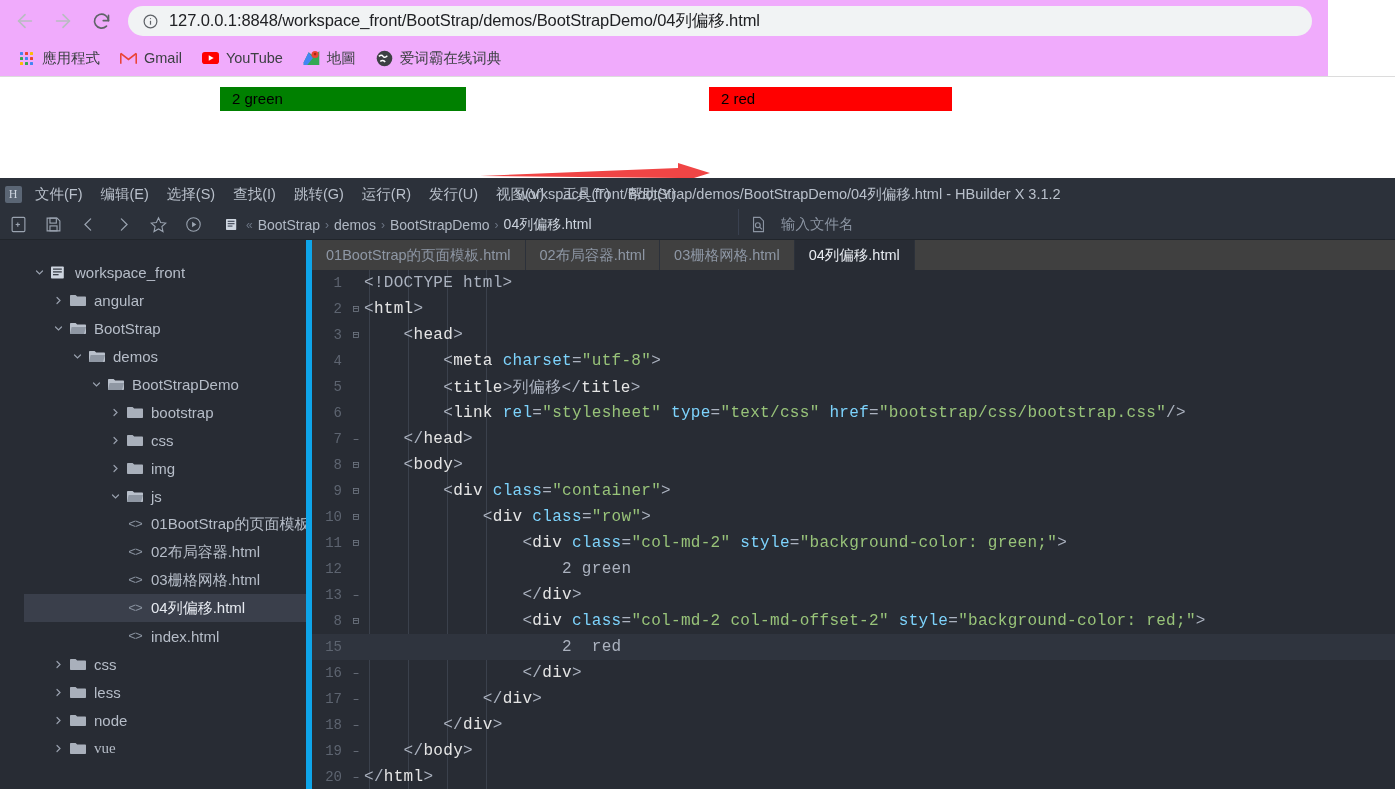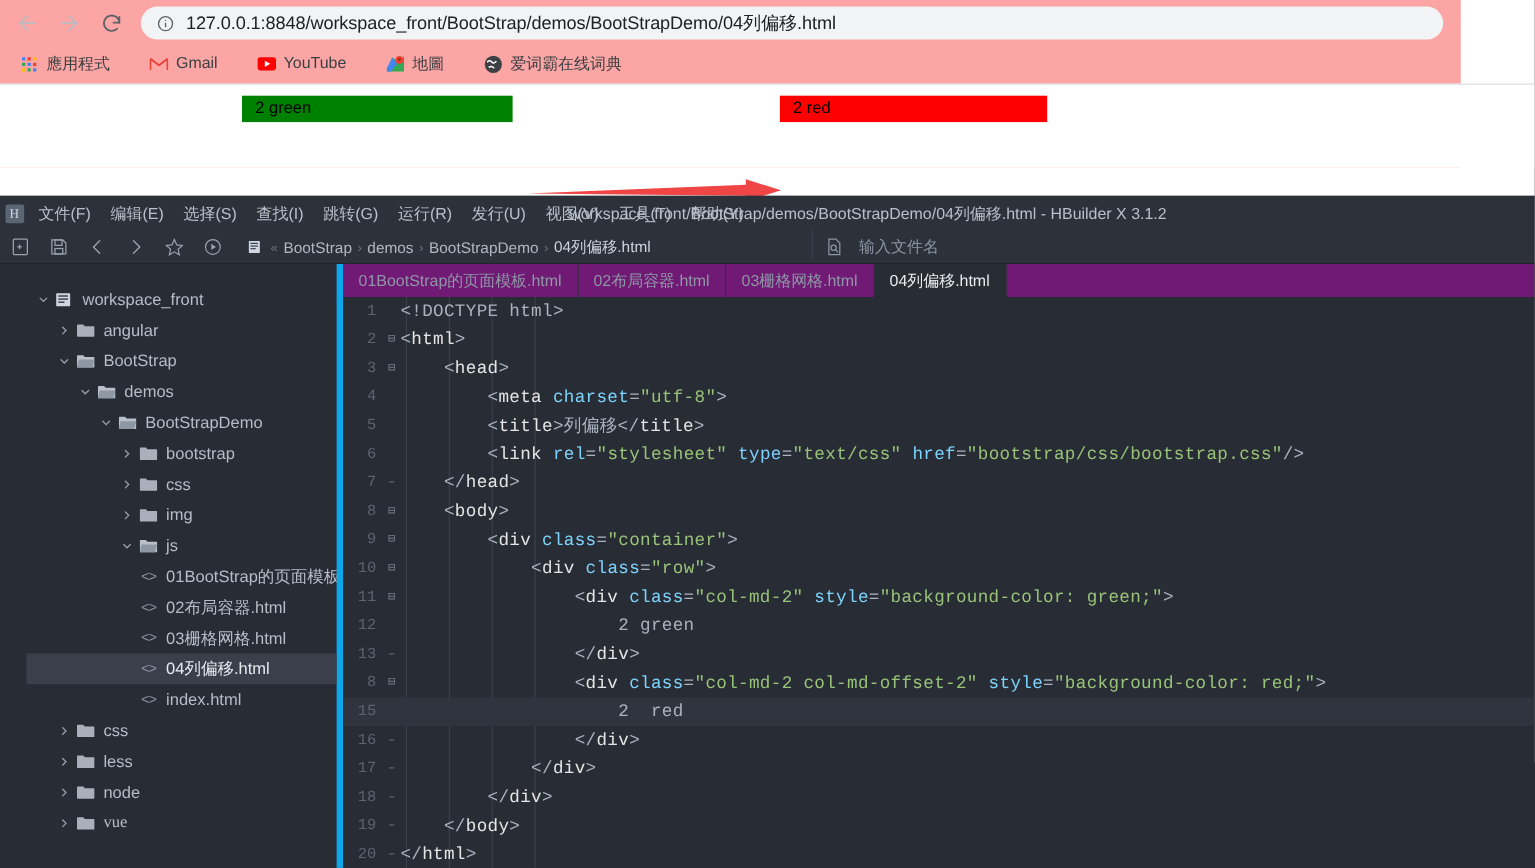--- a/index.html
+++ b/index.html
@@ -4,21 +4,21 @@
 <style>
   * { box-sizing: border-box; margin: 0; padding: 0; }
   html, body {
     width: 1395px; height: 789px;
     font-family: "Liberation Sans", sans-serif;
     overflow: hidden;
     background: #ffffff;
   }
 
   
-  #browser { width: 1328px; height: 152px; background: #fca5a5; position: relative; }
+  #browser { width: 1328px; height: 152px; background: #f0abfc; position: relative; }
 
   #browser-toolbar {
     height: 42px; display: flex; align-items: center;
     padding: 0 8px; gap: 4px;
   }
   .nav-btn {
     width: 34px; height: 34px; border-radius: 17px;
     display: flex; align-items: center; justify-content: center;
     color: #5f6368; flex: none;
   }
@@ -33,21 +33,21 @@
   }
   #omnibox-info { color: #5f6368; flex: none; display: flex; align-items: center; }
   #url-text {
     font-size: 16.5px; color: #202124; white-space: nowrap;
     font-family: "Liberation Sans", sans-serif;
     letter-spacing: -0.1px;
   }
 
   #bookmarks-bar {
     height: 32px; display: flex; align-items: center;
-    padding: 0 10px; gap: 20px;
+    padding: 0 10px; gap: 4px;
   }
   .bookmark {
     display: flex; align-items: center; gap: 7px;
     padding: 3px 8px; border-radius: 4px;
     font-size: 14.5px; color: #3c4043; white-space: nowrap;
   }
   .bm-ico { width: 17px; height: 17px; flex: none; display: flex; align-items: center; justify-content: center; }
 
   
   .apps-grid { display: grid; grid-template-columns: repeat(3,3px); grid-template-rows: repeat(3,3px); gap: 2px; }
@@ -140,21 +140,21 @@
     font-size: 15px; color: #b6bdc8; white-space: nowrap;
   }
   .tree-row.selected { background: #3a3f4b; color: #e6eaf0; }
   .tw { width: 18px; flex: none; display: flex; align-items: center; justify-content: center; color: #8a93a0; font-size: 11px; }
   .ficon { width: 22px; flex: none; display: flex; align-items: center; justify-content: center; margin-right: 5px; }
   .code-mark { color: #8a93a0; font-size: 13px; font-family: "Liberation Mono", monospace; letter-spacing: -1px; }
 
   
   #editor-pane { flex: 1; display: flex; flex-direction: column; background: #282c34; overflow: hidden; }
 
-  #tabbar { height: 30px; background: #701a75; display: flex; align-items: stretch; flex: none; }
+  #tabbar { height: 30px; background: #404040; display: flex; align-items: stretch; flex: none; }
   .etab {
     display: flex; align-items: center; padding: 0 14px;
     font-size: 14.5px; color: #8e97a5; white-space: nowrap;
     border-right: 1px solid #2c313a;
   }
   .etab.active { background: #282c34; color: #e8ecf2; }
 
   #code-area { flex: 1; position: relative; overflow: hidden; background: #282c34; }
   .cline { height: 26px; display: flex; align-items: center; position: relative; }
   .cline.hl { background: #2f343e; }

